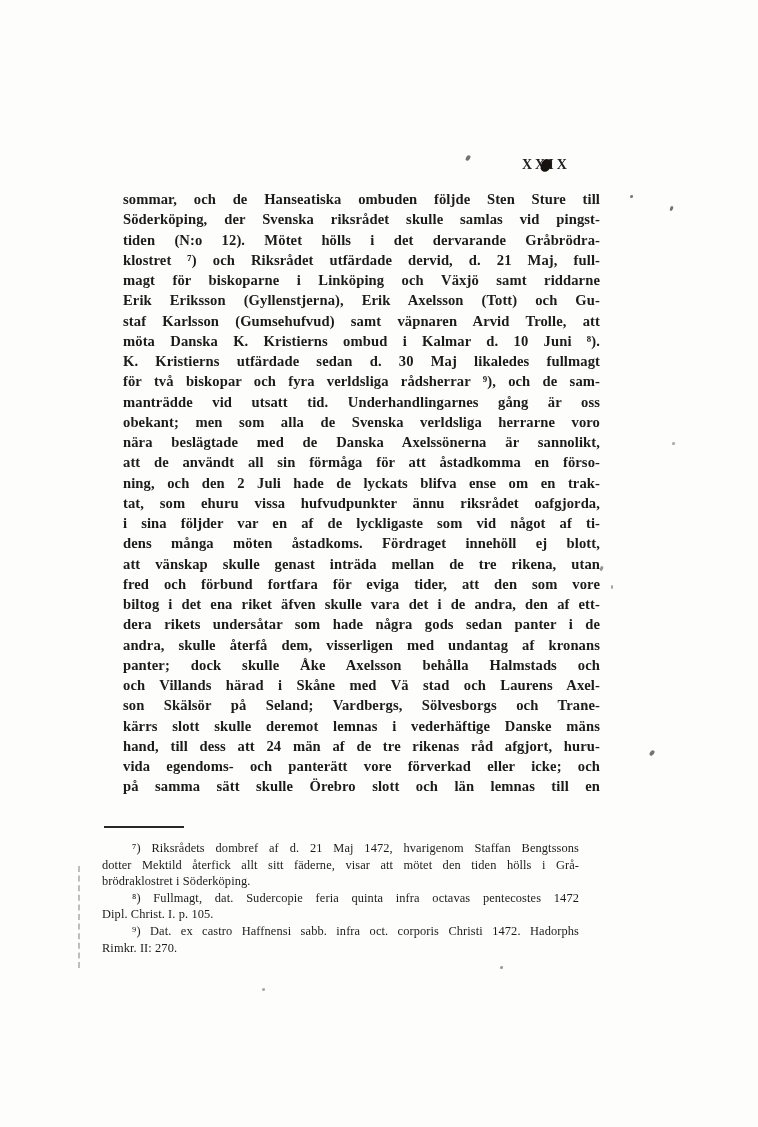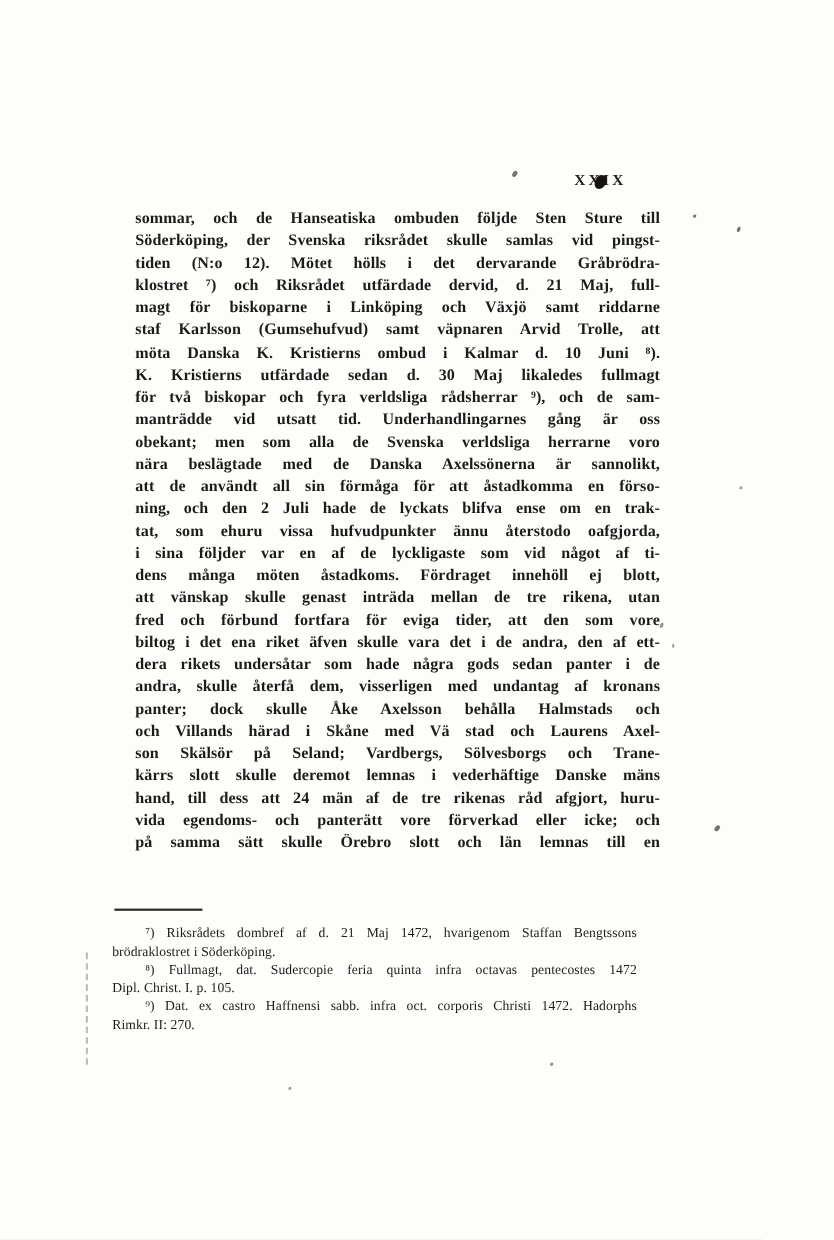--- a/index.html
+++ b/index.html
@@ -128,50 +128,52 @@
     <span>XXIX</span>
     <span class="blot"></span>
   </div>
 
   <div id="body-text">
       <div class="bline">sommar, och de Hanseatiska ombuden följde Sten Sture till</div>
       <div class="bline">Söderköping, der Svenska riksrådet skulle samlas vid pingst-</div>
       <div class="bline">tiden (N:o 12).  Mötet hölls i det dervarande Gråbrödra-</div>
       <div class="bline">klostret ⁷) och Riksrådet utfärdade dervid, d. 21 Maj, full-</div>
       <div class="bline">magt för biskoparne i Linköping och Växjö samt riddarne</div>
+      <div class="bline">Erik Eriksson (Gyllenstjerna), Erik Axelsson (Tott) och Gu-</div>
       <div class="bline">staf Karlsson (Gumsehufvud) samt väpnaren Arvid Trolle, att</div>
       <div class="bline">möta Danska K. Kristierns ombud i Kalmar d. 10 Juni ⁸).</div>
       <div class="bline">K. Kristierns utfärdade sedan d. 30 Maj likaledes fullmagt</div>
       <div class="bline">för två biskopar och fyra verldsliga rådsherrar ⁹), och de sam-</div>
       <div class="bline">manträdde vid utsatt tid.  Underhandlingarnes gång är oss</div>
       <div class="bline">obekant; men som alla de Svenska verldsliga herrarne voro</div>
       <div class="bline">nära beslägtade med de Danska Axelssönerna är sannolikt,</div>
       <div class="bline">att de användt all sin förmåga för att åstadkomma en förso-</div>
       <div class="bline">ning, och den 2 Juli hade de lyckats blifva ense om en trak-</div>
-      <div class="bline">tat, som ehuru vissa hufvudpunkter ännu återstodo oafgjorda,</div>
+      <div class="bline">tat, som ehuru vissa hufvudpunkter ännu riksrådet oafgjorda,</div>
       <div class="bline">i sina följder var en af de lyckligaste som vid något af ti-</div>
       <div class="bline">dens många möten åstadkoms.  Fördraget innehöll ej blott,</div>
       <div class="bline">att vänskap skulle genast inträda mellan de tre rikena, utan</div>
       <div class="bline">fred och förbund fortfara för eviga tider, att den som vore</div>
       <div class="bline">biltog i det ena riket äfven skulle vara det i de andra, den af ett-</div>
       <div class="bline">dera rikets undersåtar som hade några gods sedan panter i de</div>
       <div class="bline">andra, skulle återfå dem, visserligen med undantag af kronans</div>
       <div class="bline">panter; dock skulle Åke Axelsson behålla Halmstads och</div>
       <div class="bline">och Villands härad i Skåne med Vä stad och Laurens Axel-</div>
       <div class="bline">son Skälsör på Seland; Vardbergs, Sölvesborgs och Trane-</div>
       <div class="bline">kärrs slott skulle deremot lemnas i vederhäftige Danske mäns</div>
       <div class="bline">hand, till dess att 24 män af de tre rikenas råd afgjort, huru-</div>
       <div class="bline">vida egendoms- och panterätt vore förverkad eller icke; och</div>
       <div class="bline">på samma sätt skulle Örebro slott och län lemnas till en</div>
     </div>
 
   <div id="footnote-rule"></div>
 
   <div id="footnotes">
       <div class="fline indent">⁷) Riksrådets dombref af d. 21 Maj 1472, hvarigenom Staffan Bengtssons</div>
+      <div class="fline">dotter Mektild återfick allt sitt fäderne, visar att mötet den tiden hölls i Grå-</div>
       <div class="fline nojust">brödraklostret i Söderköping.</div>
       <div class="fline indent">⁸) Fullmagt, dat. Sudercopie feria quinta infra octavas pentecostes 1472</div>
       <div class="fline nojust">Dipl. Christ. I. p. 105.</div>
       <div class="fline indent">⁹) Dat. ex castro Haffnensi sabb. infra oct. corporis Christi 1472.  Hadorphs</div>
       <div class="fline nojust">Rimkr. II: 270.</div>
     </div>
 
   <div id="margin-dashes"></div>
 
   <span class="speck s1"></span>

